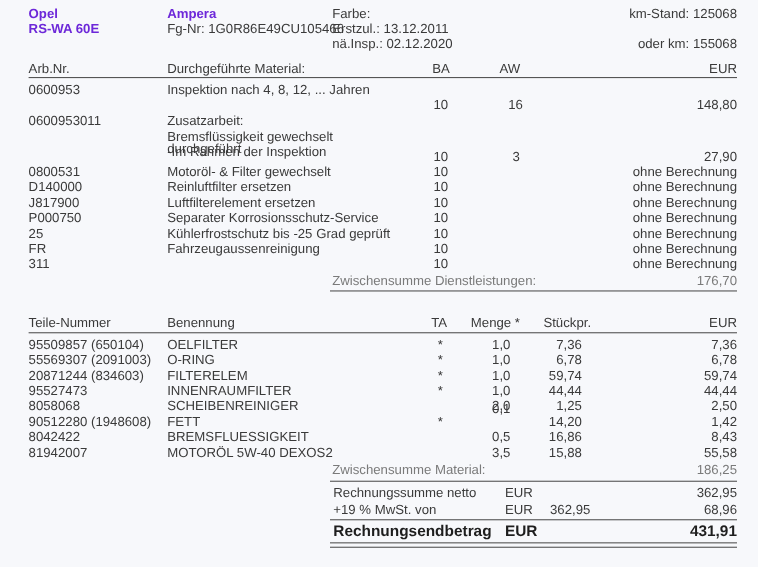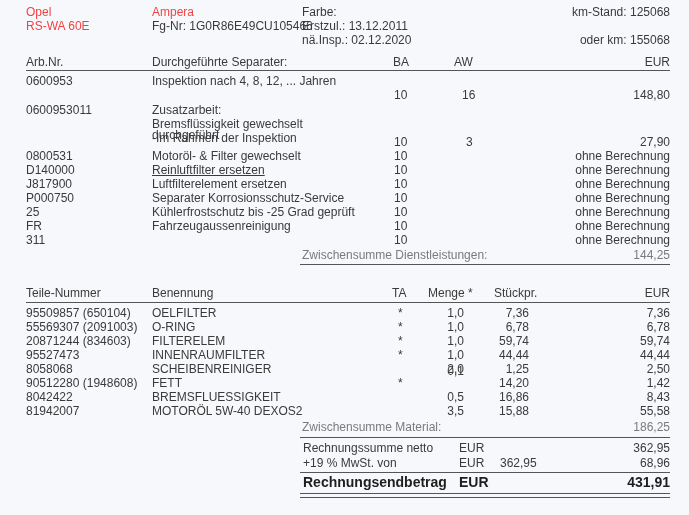--- a/index.html
+++ b/index.html
@@ -4,42 +4,42 @@
 <style>
   html, body { margin:0; padding:0; }
   body {
     width:689px; height:515px; overflow:hidden;
     background:#f7f8fb;
     font-family:"Liberation Sans", sans-serif;
     font-size:12px; color:#3a3a3a;
     position:relative;
   }
   .abs { position:absolute; white-space:nowrap; line-height:14px; }
-  .bold { font-weight:normal; color:#ef4444; }
+  .bold { font-weight:bold; color:#6d28d9; }
   .right { text-align:right; }
   .hr { position:absolute; height:0; border-top:1.5px solid #555; }
   .light { color:#7a7a7a; }
   .total { font-weight:bold; font-size:14px; color:#1e1e1e; }
 </style>
 </head>
 <body>
 
 <div class="abs bold" style="left:26px;top:5px;">Opel</div>
 <div class="abs bold" style="left:26px;top:19px;">RS-WA 60E</div>
 <div class="abs bold" style="left:152px;top:5px;">Ampera</div>
 <div class="abs" style="left:152px;top:19px;">Fg-Nr: 1G0R86E49CU105466</div>
 <div class="abs" style="left:302px;top:5px;">Farbe:</div>
 <div class="abs" style="left:302px;top:19px;">Erstzul.: 13.12.2011</div>
 <div class="abs" style="left:302px;top:33px;">nä.Insp.: 02.12.2020</div>
 <div class="abs right" style="right:19px;top:5px;">km-Stand: 125068</div>
 <div class="abs right" style="right:19px;top:33px;">oder km: 155068</div>
 
 <div>
   <div class="abs" style="left:26px;top:55px;">Arb.Nr.</div>
-  <div class="abs" style="left:152px;top:55px;">Durchgeführte Separater:</div>
+  <div class="abs" style="left:152px;top:55px;">Durchgeführte Material:</div>
   <div class="abs" style="left:393px;top:55px;">BA</div>
   <div class="abs" style="left:454px;top:55px;">AW</div>
   <div class="abs right" style="right:19px;top:55px;">EUR</div>
 </div>
 <div class="hr" style="left:26px;width:644px;top:70px;"></div>
 
 <div>
 
   <div class="abs" style="left:26px;top:74px;">0600953</div>
   <div class="abs" style="left:152px;top:74px;">Inspektion nach 4, 8, 12, ... Jahren</div>
@@ -55,21 +55,21 @@
   <div class="abs" style="left:394px;top:135px;">10</div>
   <div class="abs" style="left:466px;top:135px;">3</div>
   <div class="abs right" style="right:19px;top:135px;">27,90</div>
 
   <div class="abs" style="left:26px;top:149px;">0800531</div>
   <div class="abs" style="left:152px;top:149px;">Motoröl- &amp; Filter gewechselt</div>
   <div class="abs" style="left:394px;top:149px;">10</div>
   <div class="abs right" style="right:19px;top:149px;">ohne Berechnung</div>
 
   <div class="abs" style="left:26px;top:163px;">D140000</div>
-  <div class="abs" style="left:152px;top:163px;text-decoration:underline;">Reinluftfilter ersetzen</div>
+  <div class="abs" style="left:152px;top:163px;">Reinluftfilter ersetzen</div>
   <div class="abs" style="left:394px;top:163px;">10</div>
   <div class="abs right" style="right:19px;top:163px;">ohne Berechnung</div>
 
   <div class="abs" style="left:26px;top:177px;">J817900</div>
   <div class="abs" style="left:152px;top:177px;">Luftfilterelement ersetzen</div>
   <div class="abs" style="left:394px;top:177px;">10</div>
   <div class="abs right" style="right:19px;top:177px;">ohne Berechnung</div>
 
   <div class="abs" style="left:26px;top:191px;">P000750</div>
   <div class="abs" style="left:152px;top:191px;">Separater Korrosionsschutz-Service</div>
@@ -85,21 +85,21 @@
   <div class="abs" style="left:152px;top:219px;">Fahrzeugaussenreinigung</div>
   <div class="abs" style="left:394px;top:219px;">10</div>
   <div class="abs right" style="right:19px;top:219px;">ohne Berechnung</div>
 
   <div class="abs" style="left:26px;top:233px;">311</div>
   <div class="abs" style="left:394px;top:233px;">10</div>
   <div class="abs right" style="right:19px;top:233px;">ohne Berechnung</div>
 </div>
 
 <div class="abs light" style="left:302px;top:248px;">Zwischensumme Dienstleistungen:</div>
-<div class="abs right light" style="right:19px;top:248px;">144,25</div>
+<div class="abs right light" style="right:19px;top:248px;">176,70</div>
 <div class="hr" style="left:300px;width:370px;top:264px;"></div>
 
 <div>
   <div class="abs" style="left:26px;top:286px;">Teile-Nummer</div>
   <div class="abs" style="left:152px;top:286px;">Benennung</div>
   <div class="abs" style="left:392px;top:286px;">TA</div>
   <div class="abs" style="left:428px;top:286px;">Menge *</div>
   <div class="abs" style="left:494px;top:286px;">Stückpr.</div>
   <div class="abs right" style="right:19px;top:286px;">EUR</div>
 </div>

